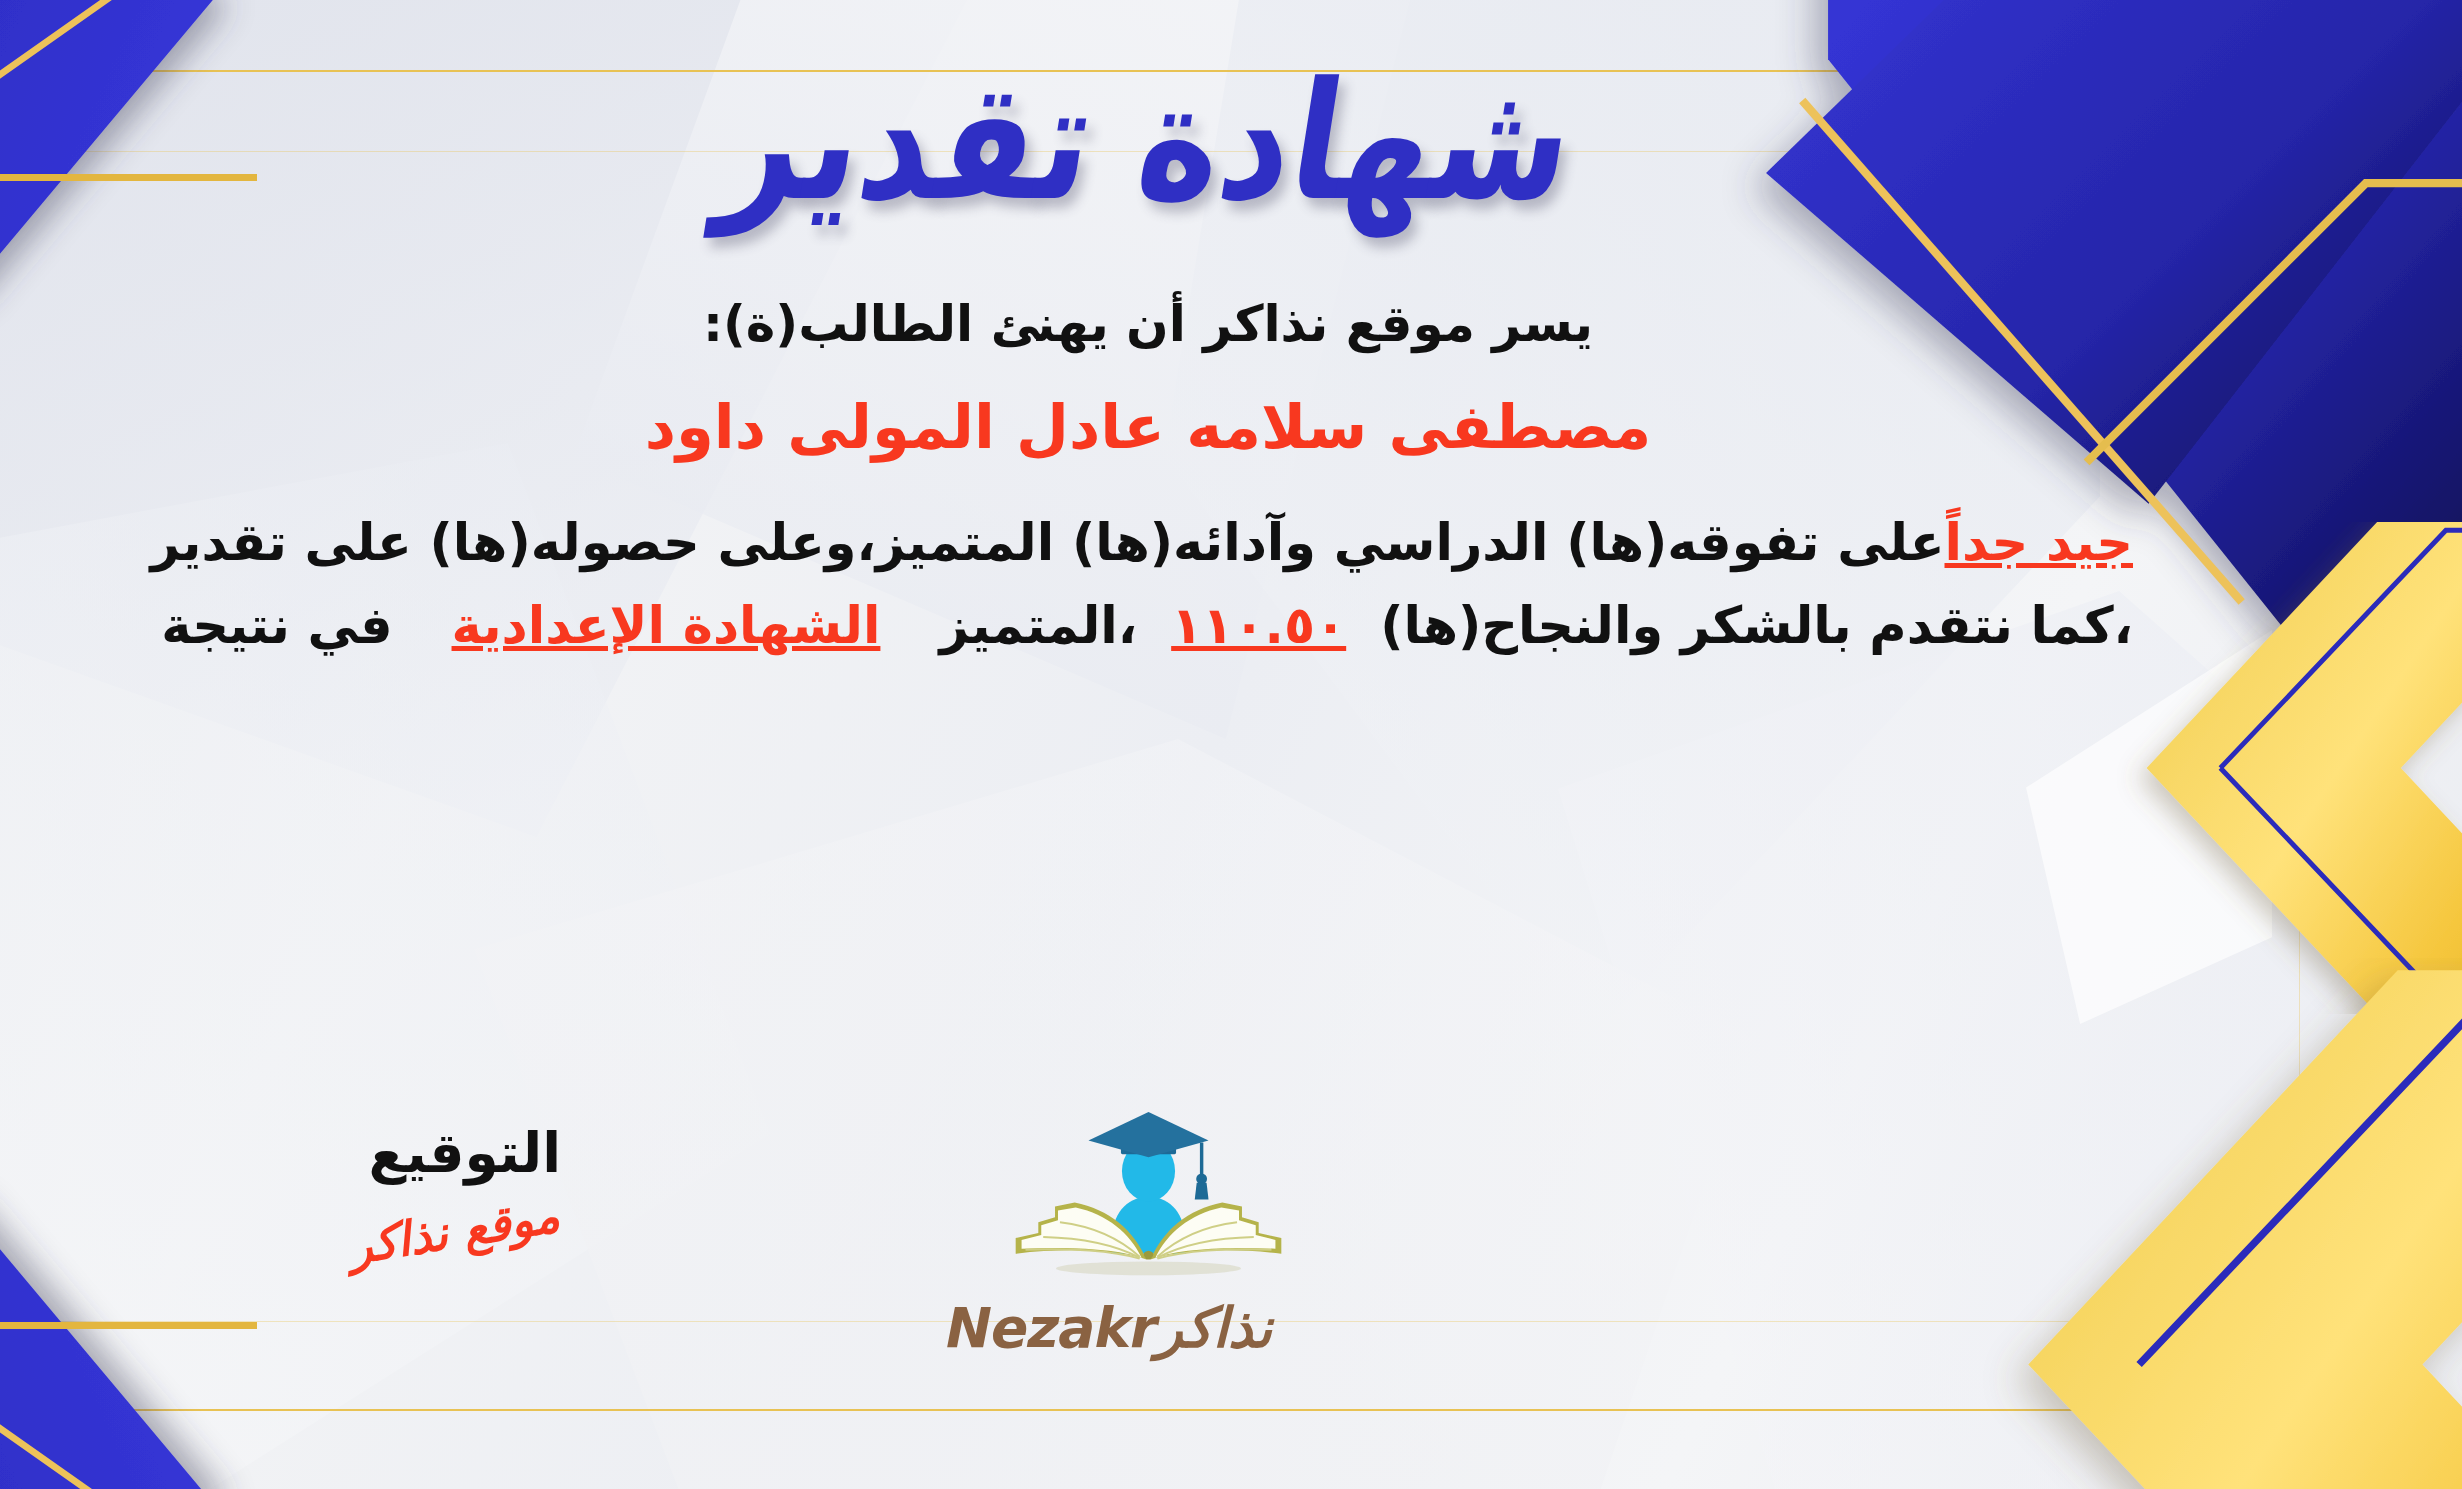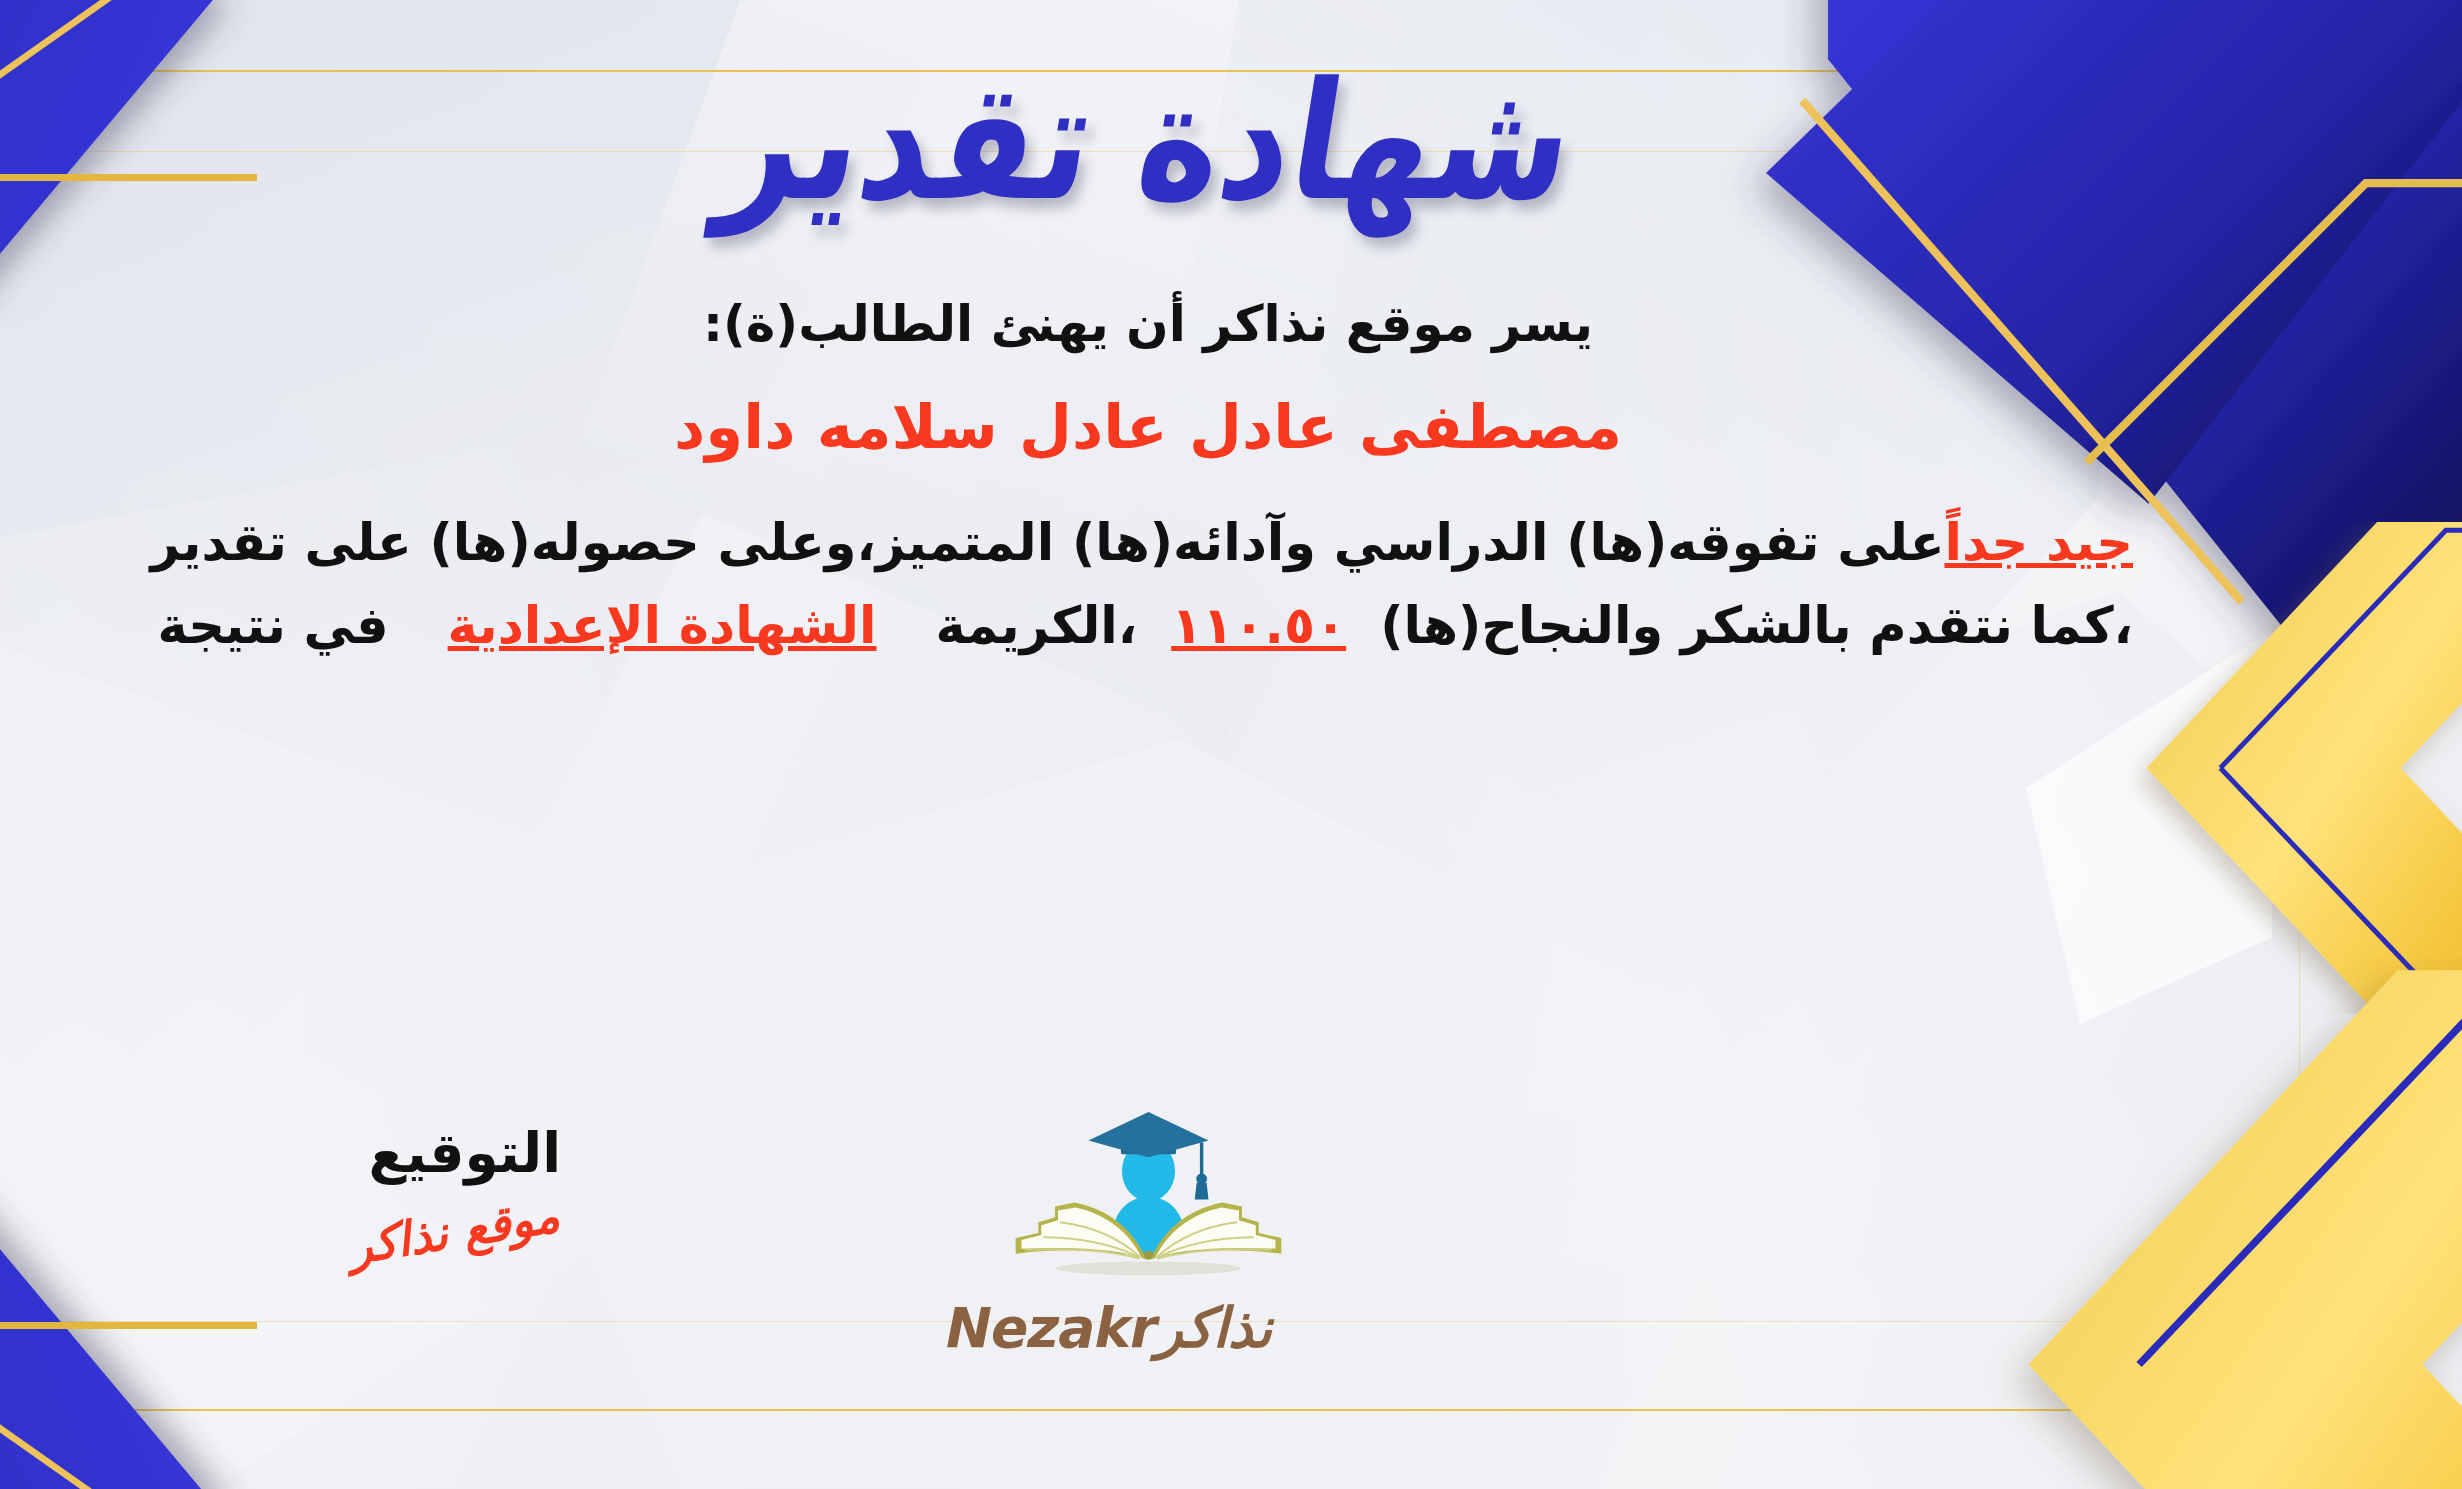--- a/index.html
+++ b/index.html
@@ -352,31 +352,31 @@
   </div>
 
   <div class="content">
 
     <div class="cert-title">شهادة تقدير</div>
 
     <div class="body-block">
 
       <div class="line-greeting">يسر موقع نذاكر أن يهنئ الطالب(ة):</div>
 
-      <div class="student-name">مصطفى عادل عادل سلامه داود</div>
+      <div class="student-name">مصطفى سلامه عادل المولى داود</div>
 
       <div class="paragraph">
 
         <span class="ln just">
           <span class="hl">جيد جداً</span>
           <span>على تفوقه(ها) الدراسي وآدائه(ها) المتميز،وعلى حصوله(ها) على تقدير</span>
         </span>
 
         <span class="ln">
-          <span>،كما نتقدم بالشكر والنجاح(ها)</span><span class="gap-sm"></span><span class="hl">١١٠.٥٠</span><span class="gap-sm"></span><span>،الكريمة</span><span class="gap-md"></span><span class="hl">الشهادة الإعدادية</span><span class="gap-md"></span><span>في نتيجة</span>
+          <span>،كما نتقدم بالشكر والنجاح(ها)</span><span class="gap-sm"></span><span class="hl">١١٠.٥٠</span><span class="gap-sm"></span><span>،المتميز</span><span class="gap-md"></span><span class="hl">الشهادة الإعدادية</span><span class="gap-md"></span><span>في نتيجة</span>
         </span>
 
 
       </div>
     </div>
   </div>
 
   <div class="footer">
 
     <div class="signature-block">

